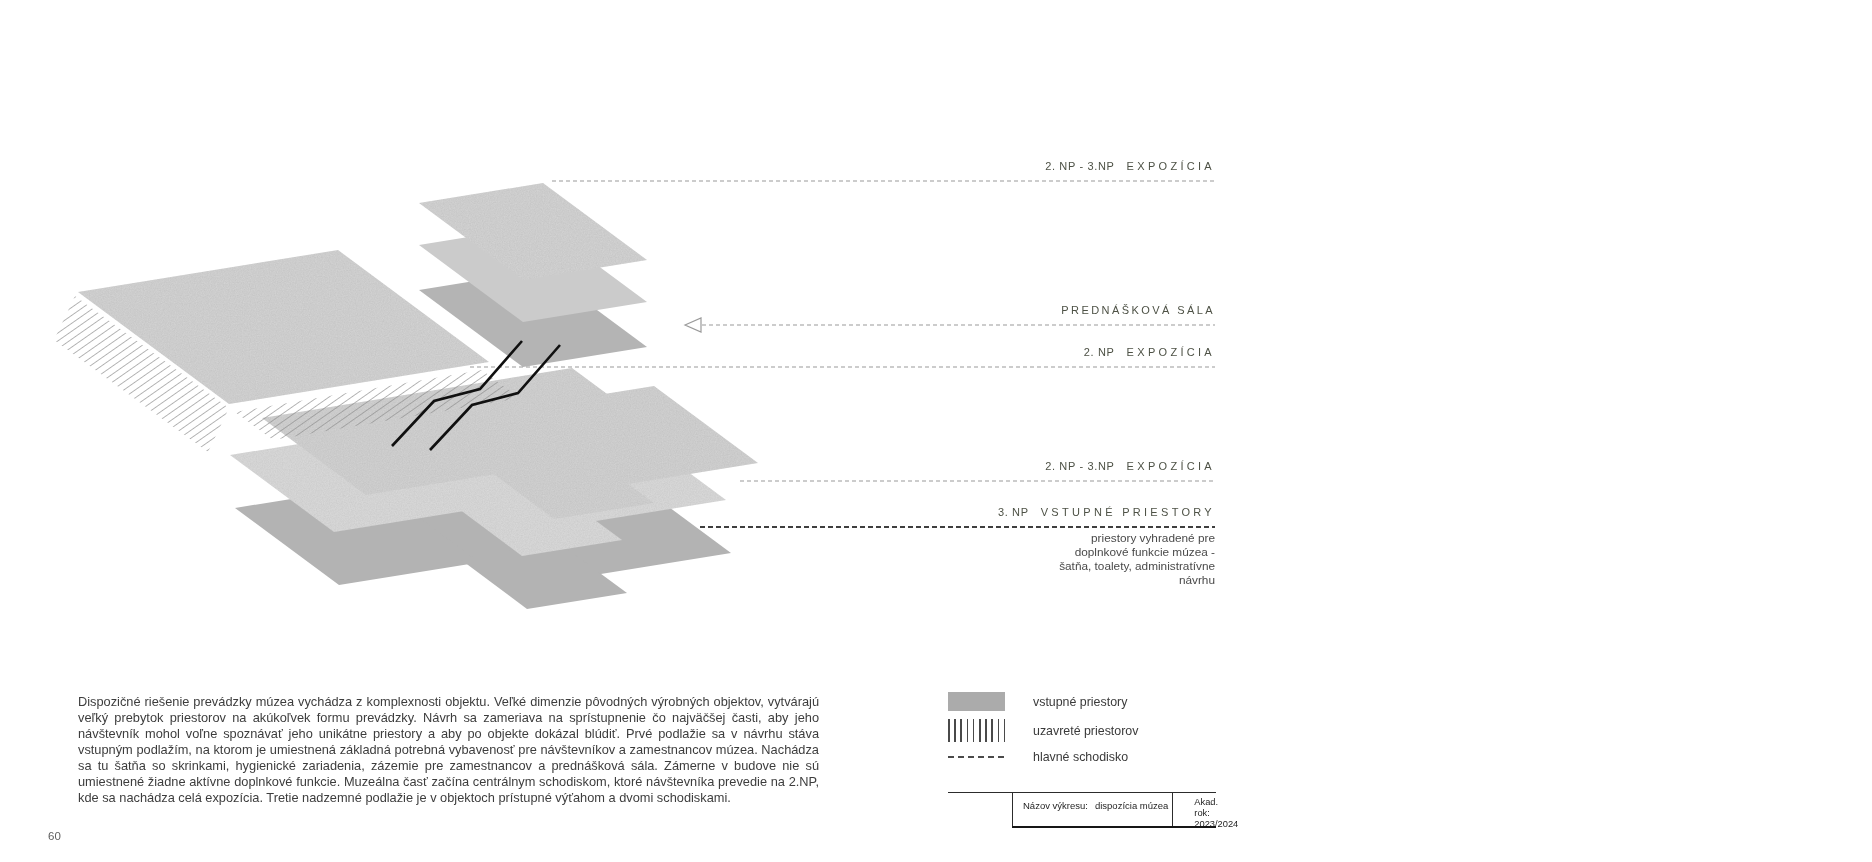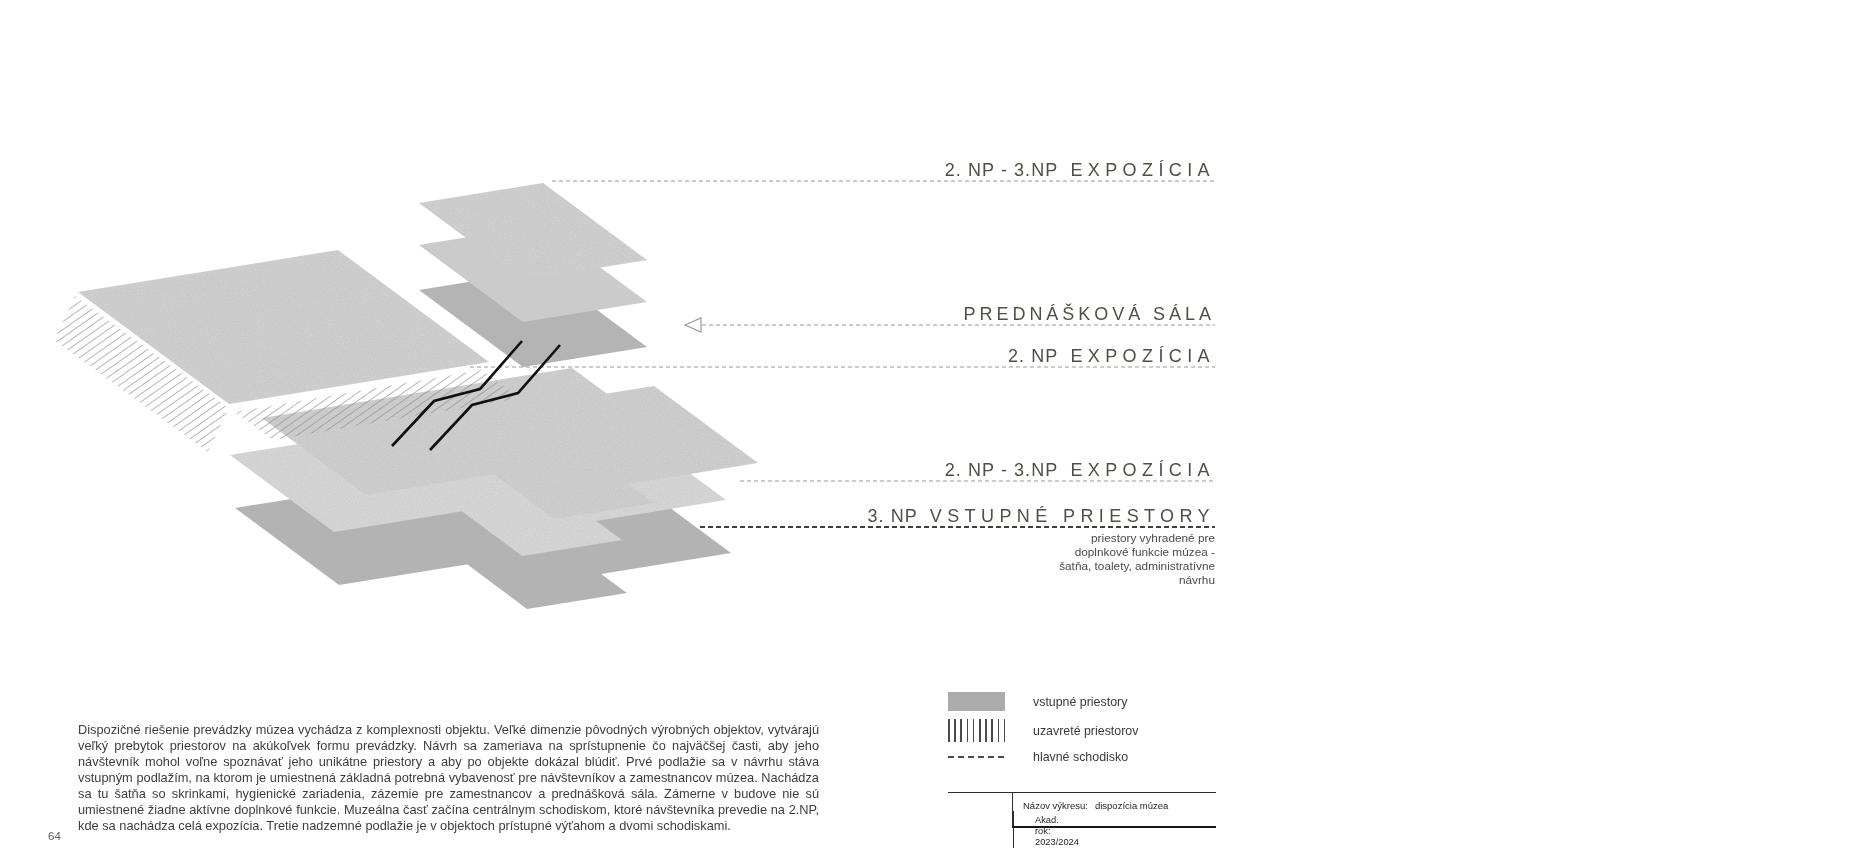--- a/index.html
+++ b/index.html
@@ -5,47 +5,47 @@
   html,body{margin:0;padding:0;background:#ffffff;}
   body{
     width:1872px;height:862px;position:relative;overflow:hidden;
     font-family:"Liberation Sans",sans-serif;color:#3c3c3c;
   }
   
   .diagram-svg{position:absolute;left:0;top:0;}
   
   .callout{
     position:absolute;right:657px;text-align:right;white-space:nowrap;
-    font-size:18px;color:#4d5145;letter-spacing:0.06em;
+    font-size:11px;color:#4d5145;letter-spacing:0.06em;
   }
   .callout .name{letter-spacing:0.30em;margin-left:12px;}
   .callout .level:empty{display:none;margin:0;}
   .callout .level:empty + .name{margin-left:0;}
   .annotation{
     position:absolute;right:657px;text-align:right;
     font-size:11.8px;line-height:13.9px;color:#4a4a4a;
   }
   
   .paragraph{
     position:absolute;left:78px;top:694px;width:741px;
-    font-size:12.8px;line-height:16px;text-align:justify;color:#3d3d3d;margin-top:28px;
+    font-size:12.8px;line-height:16px;text-align:justify;color:#3d3d3d;
   }
   
   .legend{position:absolute;left:948px;top:692px;display:flex;flex-direction:column;gap:8px;}
   .legend-row{display:flex;align-items:center;}
   .legend-swatch-wrap{width:57px;display:flex;align-items:center;}
   .swatch-solid{width:57px;height:19px;background:#ababab;}
   .swatch-hatch{width:57px;height:23px;
     background:repeating-linear-gradient(90deg,#4a4a4a 0,#4a4a4a 1.6px,transparent 1.6px,transparent 6.2px);}
   .swatch-dash{width:56px;height:0;border-top:2px dashed #4a4a4a;}
   .legend-label{margin-left:28px;font-size:12.4px;color:#3a3a3a;}
   
   .tb-toprule{position:absolute;left:948px;top:792px;width:268px;height:0;border-top:1.2px solid #2c2c2c;}
   .tb-row1{position:absolute;left:1012px;top:793px;width:204px;height:33px;
-    border-left:1.1px solid #2c2c2c;display:flex;box-sizing:border-box;flex-direction:column;}
+    border-left:1.1px solid #2c2c2c;display:flex;box-sizing:border-box;}
   .tb-cell-left{flex:1;padding:7px 4px 0 10px;font-size:9.5px;color:#1e1e1e;white-space:nowrap;}
   .tb-cell-left .tb-value{margin-left:7px;}
   .tb-cell-right{width:61px;border-left:1.1px solid #2c2c2c;padding:4px 0 0 21px;
     font-size:9.3px;line-height:11px;color:#1e1e1e;box-sizing:border-box;}
   .tb-midrule{position:absolute;left:1012px;top:826px;width:204px;height:0;border-top:2px solid #161616;}
   .tb-row2{position:absolute;left:1012px;top:833px;width:204px;display:flex;
     justify-content:space-between;align-items:baseline;padding:4px 8px 0 10px;box-sizing:border-box;gap:40px;}
   .tb-author{font-size:9.8px;color:#1e1e1e;}
   .tb-number{font-size:12.5px;font-weight:bold;color:#0c4a6e;margin-top:36px;}
   
@@ -171,13 +171,13 @@
     <div>Akad. rok:</div>
     <div>2023/2024</div>
   </div>
 </div>
 <div class="tb-midrule"></div>
 <div class="tb-row2">
   <span class="tb-author">Bc. Natália Orokocká</span>
   <span class="tb-number">4.2</span>
 </div>
 
-<div class="page-number">64</div>
+<div class="page-number">60</div>
 
 </body></html>

